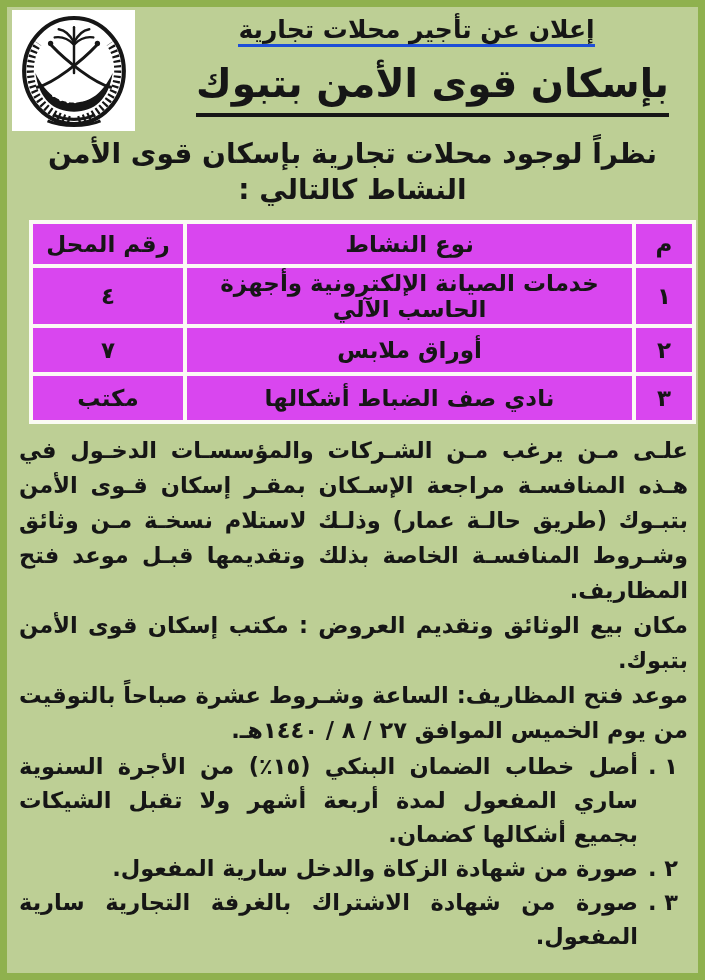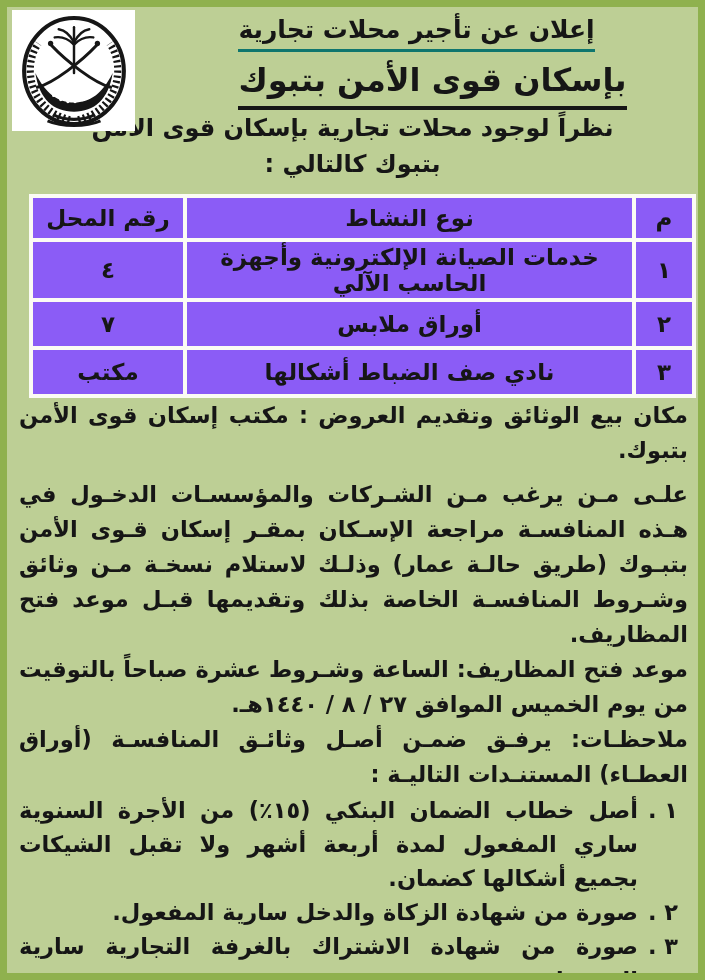--- a/index.html
+++ b/index.html
@@ -14,34 +14,34 @@
     position:relative;
     overflow:hidden;
   }
   .logo-box {
     position:absolute; top:3px; left:5px;
     width:123px; height:121px; background:#ffffff;
     display:flex; align-items:center; justify-content:center;
   }
   .head { margin-left:128px; text-align:center; padding-top:8px; }
   .t1 { font-size:25px; }
-  .t1 span { border-bottom:3px solid #0f766e; padding-bottom:5px; }
-  .t2 { margin-top:17px; font-size:32px;margin-left:32px; }
+  .t1 span { border-bottom:3px solid #1d4ed8; }
+  .t2 { margin-top:17px; font-size:39px;margin-left:32px; }
   .t2 span { border-bottom:4px solid #161616; padding-bottom:7px; }
-  .subtitle { margin-top:11px; text-align:center; font-size:24px; line-height:36px; }
+  .subtitle { margin-top:30px; text-align:center; font-size:28px; line-height:36px; }
 
   table.shops {
     width:calc(100% - 24px);
     margin:12px 2px 0 22px;
     border-collapse:separate; border-spacing:4px;
     background:#fbfbf4;
     table-layout:fixed;
   }
   table.shops th, table.shops td {
-    background:#8b5cf6;
+    background:#d946ef;
     text-align:center; vertical-align:middle;
     font-size:23px; font-weight:bold;
     padding:2px 4px;
   }
   table.shops thead th { height:36px; }
   table.shops tbody td { height:40px; }
 
   .para {
     margin:9px 10px 0 12px;
     font-size:22.5px; line-height:35px;
@@ -94,21 +94,21 @@
     </svg>
   </div>
 
   <div class="head">
     <div class="t1"><span>إعلان عن تأجير محلات تجارية</span></div>
     <div class="t2"><span>بإسكان قوى الأمن بتبوك</span></div>
   </div>
 
   <div class="subtitle">
     <div>نظراً لوجود محلات تجارية بإسكان قوى الأمن</div>
-    <div>بتبوك كالتالي :</div>
+    <div>النشاط كالتالي :</div>
   </div>
 
   <table class="shops">
     <colgroup>
         <col style="width:56px">
         <col>
         <col style="width:150px">
       </colgroup>
     <thead>
       <tr>
@@ -129,30 +129,29 @@
         <td>٧</td>
       </tr>
       <tr>
         <td>٣</td>
         <td>نادي صف الضباط أشكالها</td>
         <td>مكتب</td>
       </tr>
     </tbody>
   </table>
 
+  <div class="para">علـى مـن يرغب مـن الشـركات والمؤسسـات الدخـول في هـذه المنافسـة مراجعة الإسـكان بمقـر إسكان قـوى الأمن بتبـوك (طريق حالـة عمار) وذلـك لاستلام نسخـة مـن وثائق وشـروط المنافسـة الخاصة بذلك وتقديمها قبـل موعد فتح المظاريف.</div>
+
   <div class="para tight">مكان بيع الوثائق وتقديم العروض : مكتب إسكان قوى الأمن بتبوك.</div>
-
-  <div class="para">علـى مـن يرغب مـن الشـركات والمؤسسـات الدخـول في هـذه المنافسـة مراجعة الإسـكان بمقـر إسكان قـوى الأمن بتبـوك (طريق حالـة عمار) وذلـك لاستلام نسخـة مـن وثائق وشـروط المنافسـة الخاصة بذلك وتقديمها قبـل موعد فتح المظاريف.</div>
 
   <div class="para tight">
     <span>موعد فتح المظاريف: الساعة وشـروط عشرة صباحاً بالتوقيت من يوم الخميس الموافق</span>
     <span class="nowrap">٢٧ / ٨ / ١٤٤٠هـ.</span>
   </div>
 
-  <div class="para tight">ملاحظـات: يرفـق ضمـن أصـل وثائـق المنافسـة (أوراق العطـاء) المستنـدات التاليـة :</div>
 
   <div class="list">
     <div class="item">
       <span class="num">١ .</span>
       <span class="txt">أصل خطاب الضمان البنكي (١٥٪) من الأجرة السنوية ساري المفعول لمدة أربعة أشهر ولا تقبل الشيكات بجميع أشكالها كضمان.</span>
     </div>
     <div class="item">
       <span class="num">٢ .</span>
       <span class="txt">صورة من شهادة الزكاة والدخل سارية المفعول.</span>
     </div>

